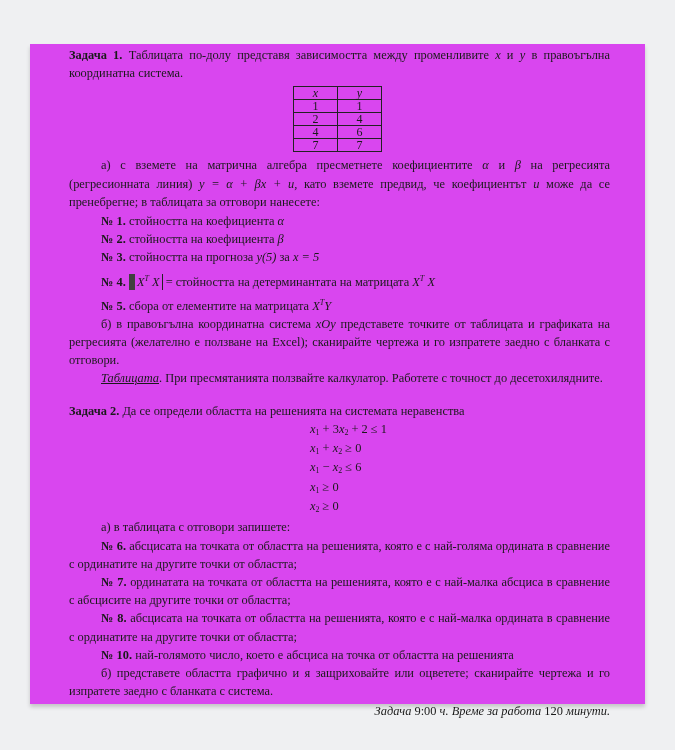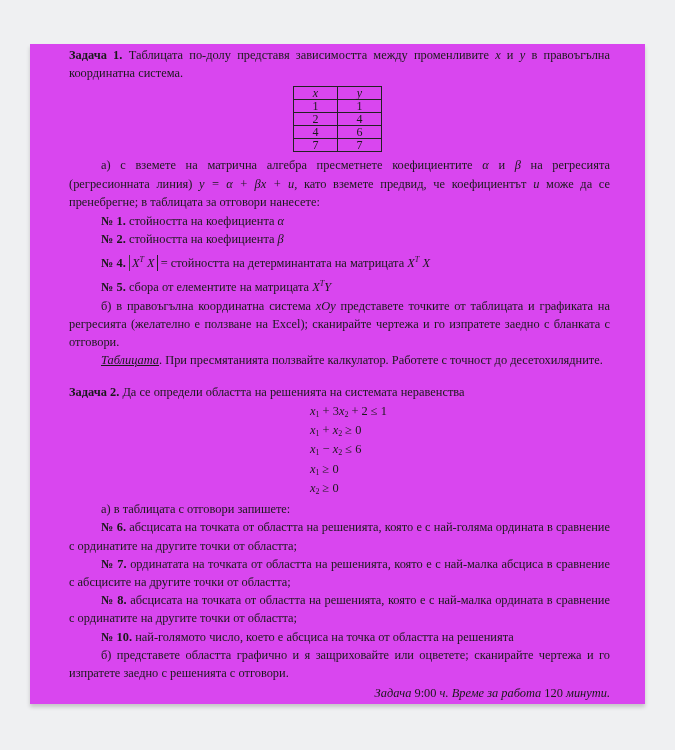--- a/index.html
+++ b/index.html
@@ -21,21 +21,21 @@
     font-size: 12.4px; line-height: 18.2px;
   }
   p { margin: 0; }
   .just { text-align: justify; text-align-last: left; }
   .ind { text-indent: 32px; }
   .item { padding-left: 32px; }
   b { font-weight: bold; }
   i.m { font-style: italic; font-family: "Liberation Serif", serif; }
   sup { font-size: 8px; line-height: 0; vertical-align: 5px; font-style: italic; }
   sub { font-size: 8px; line-height: 0; vertical-align: -2px; }
-  .abs { display: inline-block; border-left: 1px solid #404040; border-right: 1px solid #222; padding: 0 2px; line-height: 16px; }
+  .abs { display: inline-block; border-left: 6px solid #404040; border-right: 1px solid #222; padding: 0 2px; line-height: 16px; }
   table.data {
     border-collapse: collapse; margin: 4px 0 4px 224px;
     font-size: 12px;
   }
   table.data td {
     border: 1px solid #222; width: 43px; height: 12px; line-height: 12px;
     text-align: center; padding: 0;
   }
   table.data tr.head td { font-style: italic; }
   .u { text-decoration: underline; font-style: italic; }
@@ -83,20 +83,23 @@
     <p class="just ind">
       <span>а) с вземете на матрична алгебра пресметнете коефициентите </span><i class="m">α</i><span> и </span><i class="m">β</i><span> на регресията (регресионната линия) </span><i class="m">y = α + βx + u</i><span>, като вземете предвид, че коефициентът </span><i class="m">u</i><span> може да се пренебрегне; в таблицата за отговори нанесете:</span>
     </p>
 
     <p class="item" style="margin-top:1px;">
       <b>№ 1.</b><span> стойността на коефициента </span><i class="m">α</i>
     </p>
     <p class="item">
       <b>№ 2.</b><span> стойността на коефициента </span><i class="m">β</i>
     </p>
+    <p class="item">
+      <b>№ 3.</b><span> стойността на прогноза </span><i class="m">y(5)</i><span> за </span><i class="m">x = 5</i>
+    </p>
     <p class="item" style="margin-top:4px; line-height:22px;">
       <b>№ 4.</b>
       <span class="abs"><i class="m">X</i><sup>T</sup> <i class="m">X</i></span><span> = стойността на детерминантата на матрицата </span><i class="m">X</i><sup>T</sup> <i class="m">X</i>
     </p>
     <p class="item" style="margin-top:4px;">
       <b>№ 5.</b><span> сбора от елементите на матрицата </span><i class="m">X</i><sup>T</sup><i class="m">Y</i>
     </p>
 
     <p class="just ind">
       <span>б) в правоъгълна координатна система </span><i class="m">xOy</i><span> представете точките от таблицата и графиката на регресията (желателно е ползване на Excel); сканирайте чертежа и го изпратете заедно с бланката с отговори.</span>
@@ -128,20 +131,20 @@
     <p class="just ind">
       <b>№ 7.</b><span> ординатата на точката от областта на решенията, която е с най-малка абсциса в сравнение с абсцисите на другите точки от областта;</span>
     </p>
     <p class="just ind">
       <b>№ 8.</b><span> абсцисата на точката от областта на решенията, която е с най-малка ордината в сравнение с ординатите на другите точки от областта;</span>
     </p>
     <p class="ind">
       <b>№ 10.</b><span> най-голямото число, което е абсциса на точка от областта на решенията</span>
     </p>
 
-    <p class="just ind">б) представете областта графично и я защриховайте или оцветете; сканирайте чертежа и го изпратете заедно с решенията с отговори.</p>
+    <p class="just ind">б) представете областта графично и я защриховайте или оцветете; сканирайте чертежа и го изпратете заедно с бланката с система.</p>
 
     <p class="right">
       <span>Задача </span><span class="n">9:00</span><span> ч. Време за работа </span><span class="n">120</span><span> минути.</span>
     </p>
 
   </div>
 </div>
 
 </body></html>

